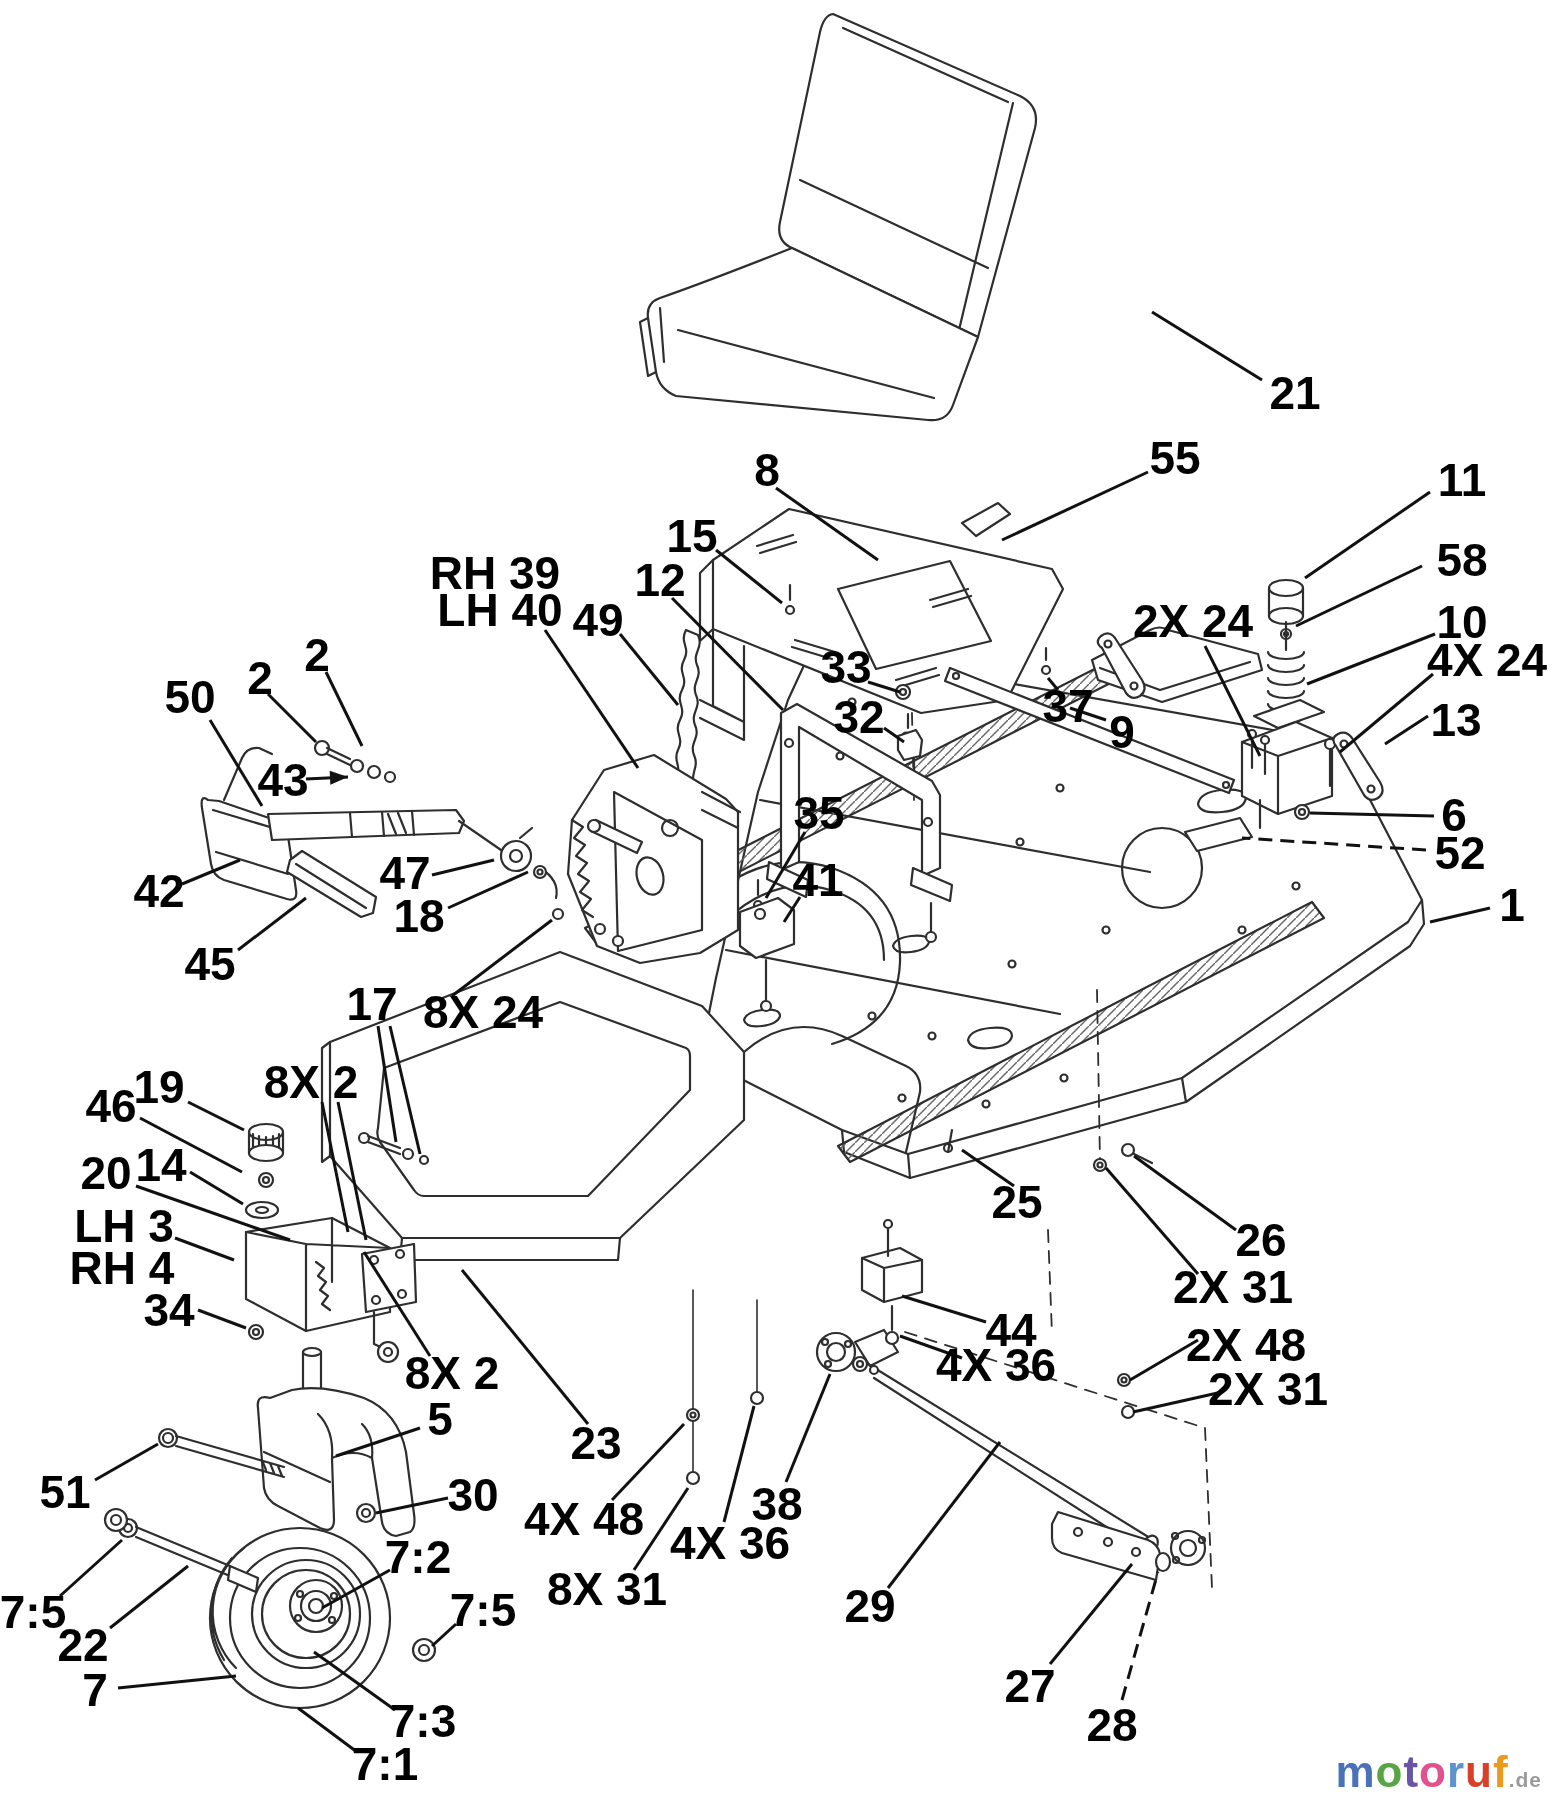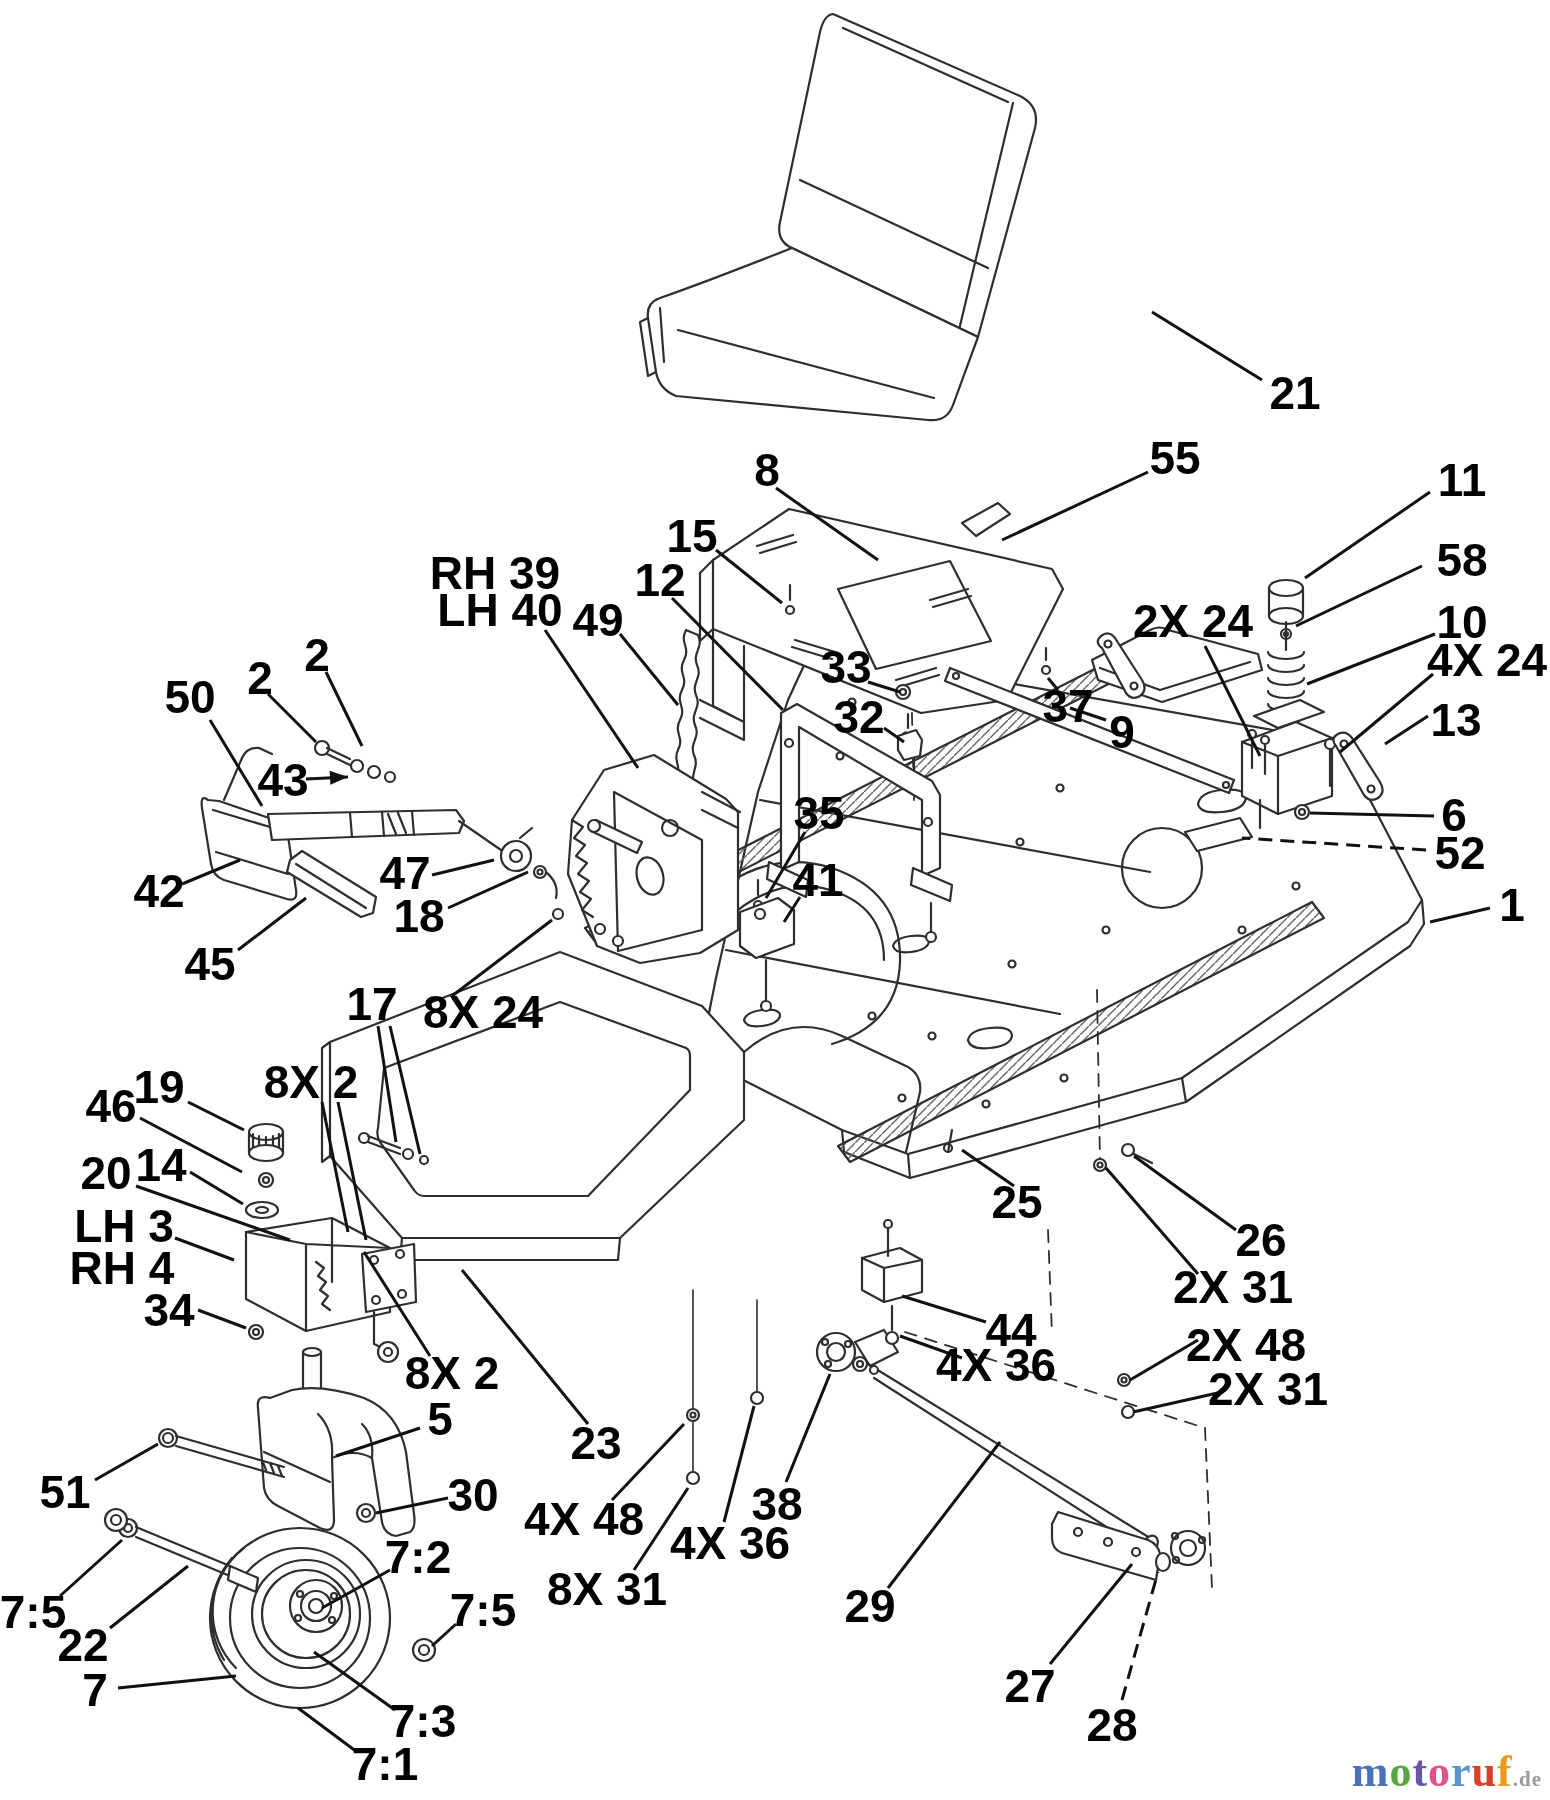--- a/index.html
+++ b/index.html
@@ -1,20 +1,20 @@
 <!DOCTYPE html>
 <html><head>
 <meta charset="utf-8">
 <style>
   html,body{margin:0;padding:0;background:#ffffff;}
   body{font-family:"Liberation Sans", sans-serif;}
   #stage{position:relative;width:1550px;height:1800px;background:#fff;overflow:hidden;}
   #stage svg{position:absolute;left:0;top:0;}
   .part-label{font-family:"Liberation Sans", sans-serif;font-weight:bold;fill:#000;}
-  #watermark{position:absolute;right:8px;bottom:6px;font-family:Liberation Serif, serif;
+  #watermark{position:absolute;right:8px;bottom:6px;font-family:Liberation Sans, sans-serif;
              font-weight:bold;font-size:44px;letter-spacing:1px;line-height:1;}
   #watermark .suffix{font-size:21px;font-weight:bold;}
 </style>
 </head>
 <body>
 
 <div id="stage">
   <svg id="art" width="1550" height="1800" viewBox="0 0 1550 1800">
     <defs>
       <pattern id="hatch" patternUnits="userSpaceOnUse" width="9" height="9">

